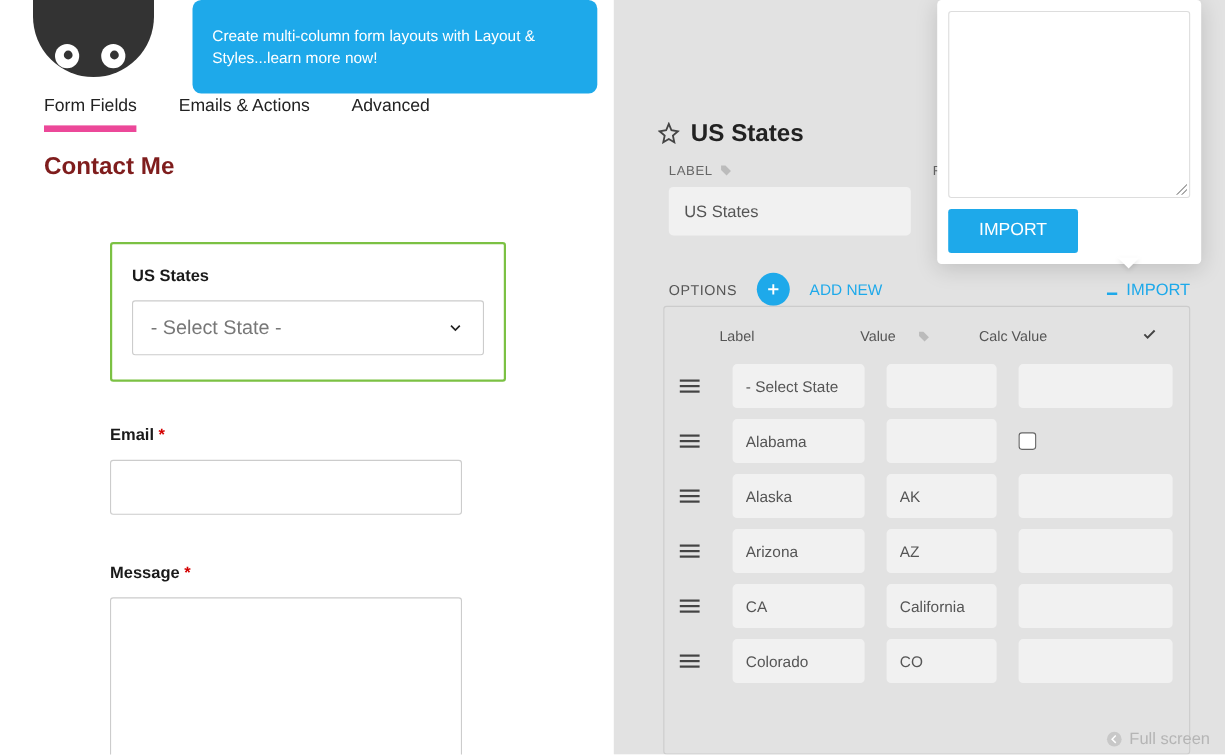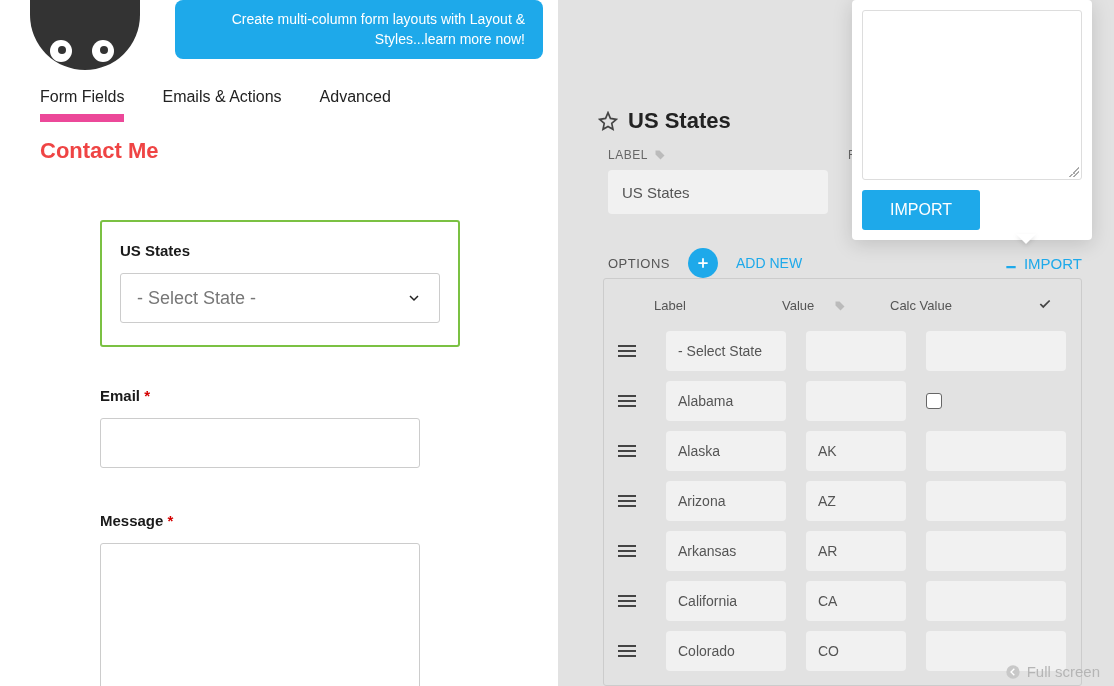--- a/index.html
+++ b/index.html
@@ -66,47 +66,46 @@
     top: 6px;
     left: 8px;
   }
   .promo-banner {
     position: absolute;
     top: 0;
     left: 175px;
     background: #1ea9ea;
     color: #fff;
     font-size: 14px;
-    padding: 10px 18px;
+    padding: 23px 18px;
     border-radius: 8px;
     width: 368px;
     line-height: 1.4;
-    text-align: right;
   }
 
   
   .tabs {
     position: absolute;
     top: 88px;
     left: 40px;
     display: flex;
     gap: 38px;
     font-size: 16px;
     color: #222;
   }
   .tab { cursor: pointer; padding-bottom: 8px; }
-  .tab.active { border-bottom: 8px solid #ec4899; }
+  .tab.active { border-bottom: 6px solid #ec4899; }
 
   .form-title {
     position: absolute;
     top: 138px;
     left: 40px;
     font-size: 22px;
     font-weight: 700;
-    color: #ef4444;
+    color: #7f1d1d;
   }
 
   
   .form-column {
     position: absolute;
     top: 220px;
     left: 100px;
     width: 360px;
   }
   .field-block {
@@ -568,34 +567,22 @@
           <input class="opt-input" style="">
           <div class="opt-check"></div>
           <div class="opt-del"></div>
         </div>
         <div class="opt-row">
           <div class="drag-handle">
             <span></span>
             <span></span>
             <span></span>
           </div>
-          <input class="opt-input" value="Arkansas" style="">
-          <input class="opt-input" value="AR" style="">
-          <input class="opt-input" style="">
-          <div class="opt-check"></div>
-          <div class="opt-del"></div>
-        </div>
-        <div class="opt-row">
-          <div class="drag-handle">
-            <span></span>
-            <span></span>
-            <span></span>
-          </div>
+          <input class="opt-input" value="CA" style="">
           <input class="opt-input" value="California" style="">
-          <input class="opt-input" value="CA" style="">
           <input class="opt-input" style="">
           <div class="opt-check"></div>
           <div class="opt-del"></div>
         </div>
         <div class="opt-row">
           <div class="drag-handle">
             <span></span>
             <span></span>
             <span></span>
           </div>

